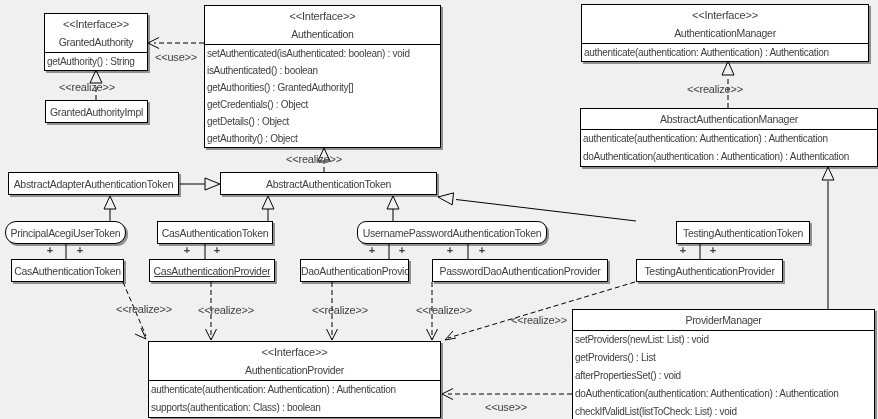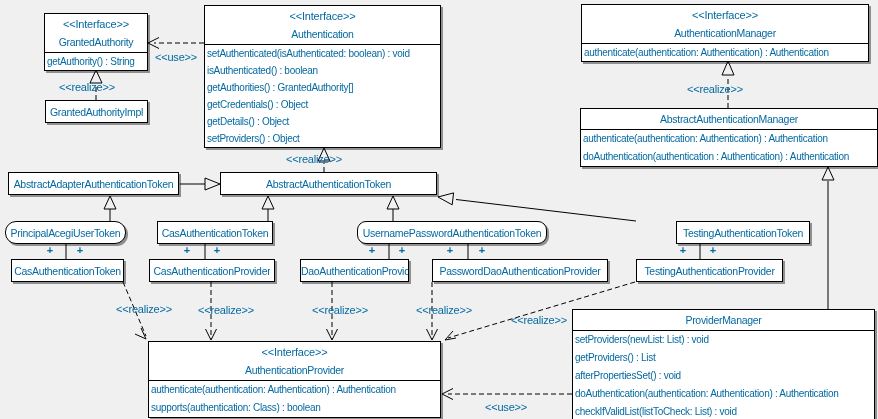--- a/index.html
+++ b/index.html
@@ -1,17 +1,17 @@
 <!DOCTYPE html>
 <html><head>
 <meta charset="utf-8">
 <style>
   * { margin:0; padding:0; box-sizing:border-box; }
   body { background:#f0f0f0; font-family:"Liberation Sans", sans-serif; }
-  #diagram { position:relative; width:878px; height:419px; background:#f0f0f0; overflow:hidden; color:#0369a1; }
+  #diagram { position:relative; width:878px; height:419px; background:#f0f0f0; overflow:hidden; color:#404040; }
   #wires { position:absolute; left:0; top:0; width:878px; height:419px; z-index:1; }
   .uml-box { position:absolute; background:#fff; border:1px solid #000; box-shadow:2px 2px 0 rgba(0,0,0,0.40); z-index:2; }
   .uml-head { text-align:center; padding:1px 2px; }
   .uml-stereo { font-size:11px; line-height:18px; letter-spacing:-0.2px; white-space:nowrap; overflow:hidden; }
   .uml-name { font-size:10.5px; line-height:18px; letter-spacing:-0.3px; white-space:nowrap; overflow:hidden; }
   .uml-head.single { padding:1px 2px; }
   .uml-methods { border-top:1px solid #000; }
   .uml-method { font-size:10px; line-height:17px; letter-spacing:-0.3px; padding:0 2px; white-space:nowrap; overflow:hidden; text-align:left; }
   .rows18 .uml-method { line-height:18px; }
   .abstract { }
@@ -129,21 +129,21 @@
     <div class="uml-head">
       <div class="uml-stereo">&lt;&lt;Interface&gt;&gt;</div>
       <div class="uml-name">Authentication</div>
     </div>
     <div class="uml-methods">
       <div class="uml-method">setAuthenticated(isAuthenticated: boolean) : void</div>
       <div class="uml-method">isAuthenticated() : boolean</div>
       <div class="uml-method">getAuthorities() : GrantedAuthority[]</div>
       <div class="uml-method">getCredentials() : Object</div>
       <div class="uml-method">getDetails() : Object</div>
-      <div class="uml-method">setProviders() : Object</div>
+      <div class="uml-method">getAuthority() : Object</div>
     </div>
   </div>
 
   <div class="uml-box" style="left:581px;top:4px;width:288px;">
     <div class="uml-head">
       <div class="uml-stereo">&lt;&lt;Interface&gt;&gt;</div>
       <div class="uml-name">AuthenticationManager</div>
     </div>
     <div class="uml-methods">
       <div class="uml-method">authenticate(authentication: Authentication) : Authentication</div>
@@ -177,21 +177,21 @@
   <div class="uml-box name-box" style="left:357px;top:221px;width:190px;border-radius:9px;">
     <div class="uml-name">UsernamePasswordAuthenticationToken</div>
   </div>
   <div class="uml-box name-box" style="left:637px;top:221px;width:134px;margin-left:39px;">
     <div class="uml-name">TestingAuthenticationToken</div>
   </div>
 
   <div class="uml-box name-box" style="left:11px;top:259px;width:113px;">
     <div class="uml-name">CasAuthenticationToken</div>
   </div>
-  <div class="uml-box name-box" style="left:149px;top:259px;width:126px;">
+  <div class="uml-box name-box" style="left:149px;top:259px;width:126px;text-decoration:underline;">
     <div class="uml-name">CasAuthenticationProvider</div>
   </div>
   <div class="uml-box name-box" style="left:300px;top:259px;width:109px;justify-content:center;">
     <div class="uml-name">DaoAuthenticationProvider</div>
   </div>
   <div class="uml-box name-box" style="left:432px;top:259px;width:176px;">
     <div class="uml-name">PasswordDaoAuthenticationProvider</div>
   </div>
   <div class="uml-box name-box" style="left:636px;top:259px;width:147px;">
     <div class="uml-name">TestingAuthenticationProvider</div>

